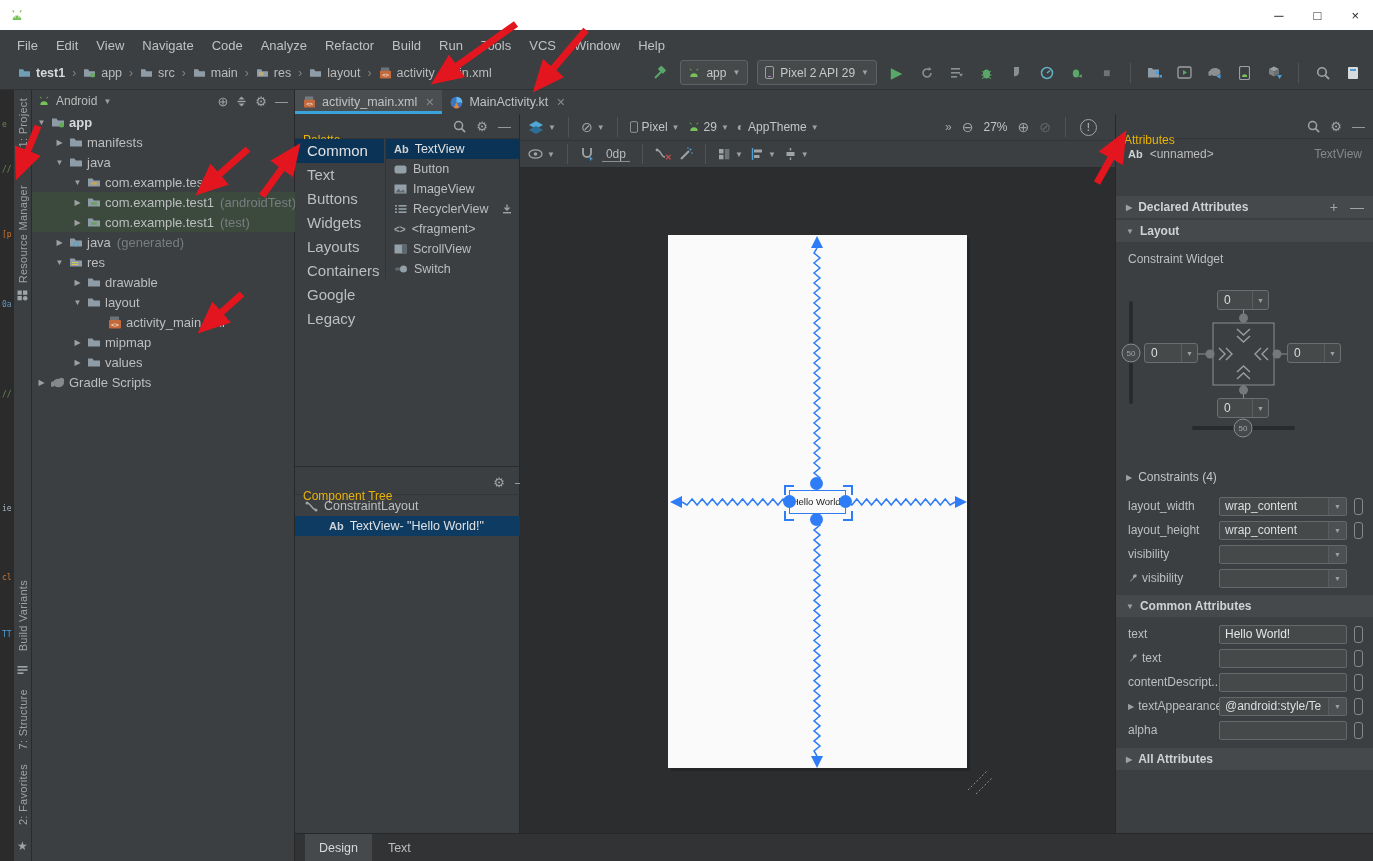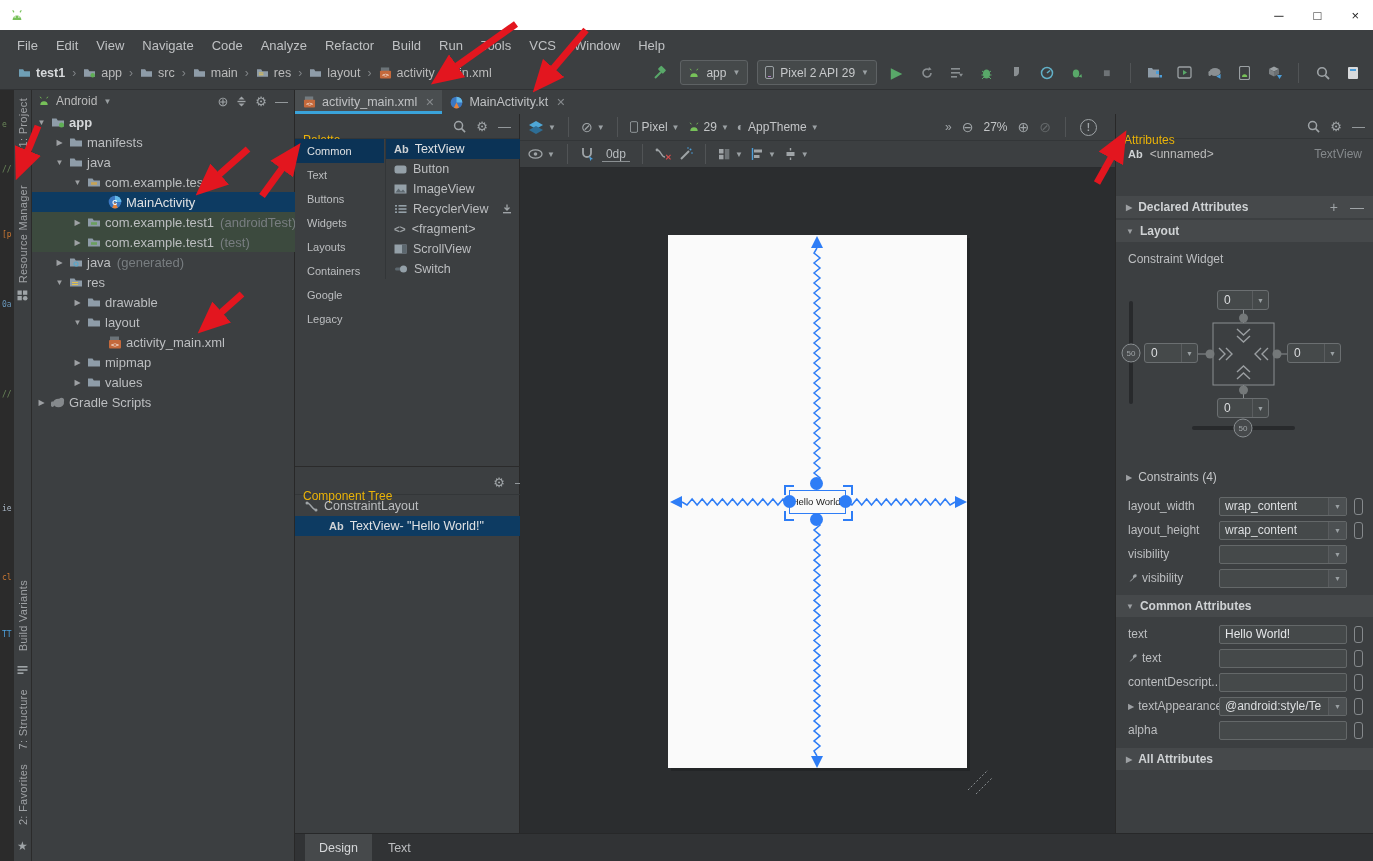--- a/index.html
+++ b/index.html
@@ -58,21 +58,21 @@
   .tabbar{position:absolute;left:0;top:0;width:1078px;height:24px;background:#3c3f41;border-bottom:1px solid #323232;display:flex;}
   .etab{display:flex;align-items:center;gap:6px;padding:0 8px;height:24px;box-sizing:border-box;font-size:12.5px;color:#bfc1c3;}
   .etab.on{background:#4a4e50;box-shadow:inset 0 -3px 0 #3aa3da;}
   .etab .x{color:#85898c;font-size:11px;margin-left:2px;}
   
   .palcol{position:absolute;left:0;top:24px;width:225px;height:719px;background:#3c3f41;border-right:1px solid #282828;box-sizing:border-box;}
   .panhead{height:24px;display:flex;align-items:center;padding:0 8px;gap:10px;border-bottom:1px solid #333638;}
   .panhead .t{color:#eab308;margin-top:28px;}
   .panhead .sp{margin-left:auto;display:flex;align-items:center;gap:10px;}
   .pcats{position:absolute;left:0;top:25px;width:89px;}
-  .pcat{height:24px;line-height:24px;padding-left:12px;font-size:11px;color:#bcbec0;}
+  .pcat{height:24px;line-height:24px;padding-left:12px;font-size:15px;color:#bcbec0;}
   .pcat.sel{background:#0b3356;color:#dfe1e3;}
   .pitems{position:absolute;left:90px;top:25px;width:134px;border-left:1px solid #333638;}
   .pitem{height:20px;display:flex;align-items:center;gap:6px;padding-left:8px;font-size:12.5px;color:#bcbec0;}
   .pitem.sel{background:#0b3356;color:#dfe1e3;}
   .pitem .dl{margin-left:auto;margin-right:8px;}
   .ab{font-weight:bold;color:#cfd2d4;font-size:11px;}
   .ctdiv{position:absolute;left:0;top:352px;width:225px;height:1px;background:#2b2b2b;}
   .cthead{position:absolute;left:0;top:356px;width:225px;}
   .ctrows{position:absolute;left:0;top:382px;width:225px;}
   .ctrow{height:20px;display:flex;align-items:center;gap:6px;padding-left:10px;font-size:12.5px;color:#bcbec0;}
@@ -440,31 +440,20 @@
       <div class="trow" style="padding-left:38px;">
         <span class="arr">▼</span>
         <span class="ticon">
             <svg width="14" height="12" viewBox="0 0 14 12">
               <path d="M1,2.5 h4.5 l1.3,2 H13 v6 H1 z" fill="#8E9CA8"></path>
               <rect x="4" y="6.2" width="6" height="2.6" fill="#c7a456"></rect>
             </svg>
           </span>
         <span class="lbl">com.example.test1</span>
         </div>
-      <div class="trow sel" style="padding-left:74px;">
-        <span class="ticon">
-            <svg width="14" height="14" viewBox="0 0 14 14">
-              <circle cx="7" cy="7" r="6.3" fill="#3C78C2"></circle>
-              <path d="M7,7 L13.3,7 A6.3,6.3 0 0 0 7,0.7 z" fill="#62B8E8"></path>
-              <path d="M7,7 L9.8,12.7 A6.3,6.3 0 0 1 4.2,12.7 z" fill="#E8833A"></path>
-              <text x="6.8" y="9.6" font-size="7" fill="#fff" text-anchor="middle" font-weight="bold" font-family="Liberation Sans,sans-serif">C</text>
-            </svg>
-          </span>
-        <span class="lbl">MainActivity</span>
-        </div>
       <div class="trow tint" style="padding-left:38px;">
         <span class="arr">▶</span>
         <span class="ticon">
             <svg width="14" height="12" viewBox="0 0 14 12">
               <path d="M1,2.5 h4.5 l1.3,2 H13 v6 H1 z" fill="#8E9CA8"></path>
               <rect x="4" y="6.2" width="6" height="2.6" fill="#6ba05f"></rect>
             </svg>
           </span>
         <span class="lbl">com.example.test1</span>
         <span class="sfx">(androidTest)</span>

